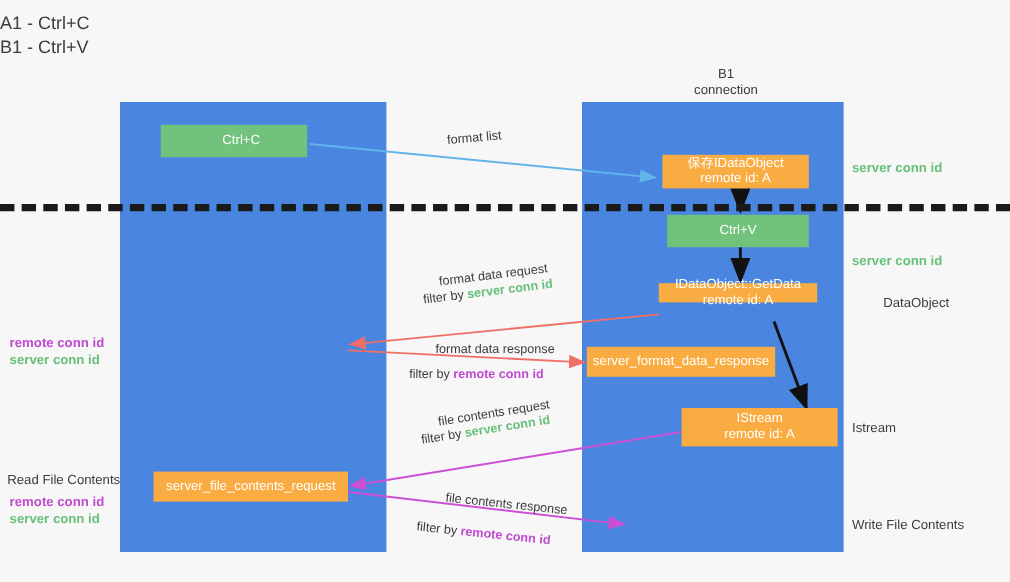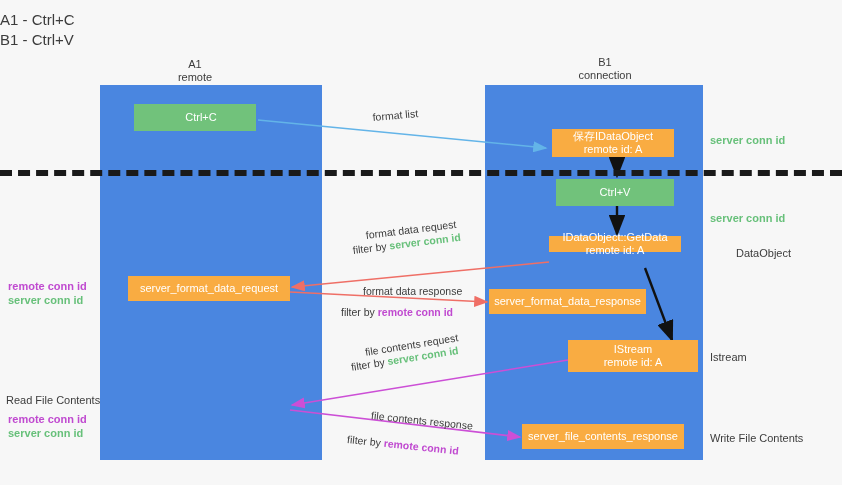--- a/index.html
+++ b/index.html
@@ -53,22 +53,20 @@
     pointer-events:none;overflow:visible;}
 </style>
 </head>
 <body>
 
 <div id="stage">
 
   <div class="title">A1 - Ctrl+C
 B1 - Ctrl+V</div>
 
-  <div class="lane-head" style="left:130px;top:58px;width:130px;">A1
-remote</div>
   <div class="lane-head" style="left:530px;top:56px;width:150px;">B1
 connection</div>
 
   <div class="lane" style="left:100px;top:85px;width:222px;height:375px;"></div>
   <div class="lane" style="left:485px;top:85px;width:218px;height:375px;"></div>
 
   <svg class="arrows">
     <defs>
       <marker id="ah-blue" markerWidth="9" markerHeight="7" refX="8" refY="3.5" orient="auto">
         <polygon points="0 0, 9 3.5, 0 7" fill="#63b4e8"></polygon>
@@ -111,37 +109,34 @@
 
   <div class="box green" style="left:556px;top:179px;width:118px;height:27px;justify-content:center;">
     <span>Ctrl+V</span>
   </div>
 
   <div class="box orange" style="left:549px;top:236px;width:132px;height:16px;align-items:center;">
     <span>IDataObject::GetData</span>
     <span>remote id: A</span>
   </div>
 
-  <div class="box orange" style="left:128px;top:276px;width:162px;height:25px;">
-    <span>server_format_data_request</span>
-  </div>
 
   <div class="box orange" style="left:489px;top:289px;width:157px;height:25px;align-items:center;">
     <span>server_format_data_response</span>
   </div>
 
   <div class="box orange" style="left:568px;top:340px;width:130px;height:32px;">
     <span>IStream</span>
     <span>remote id: A</span>
   </div>
 
+  <div class="box orange" style="left:128px;top:393px;width:162px;height:25px;">
+    <span>server_file_contents_request</span>
+  </div>
 
-  <div class="box orange" style="left:522px;top:424px;width:162px;height:25px;">
-    <span>server_file_contents_response</span>
-  </div>
 
   <div class="annot" style="left:372px;top:110px;transform:rotate(-5deg);">format list</div>
 
   <div class="annot" style="left:365px;top:228px;transform:rotate(-7deg);">
     <span>format data request</span>
   </div>
   <div class="annot" style="left:352px;top:243px;transform:rotate(-7deg);">
     <span class="c-dark">filter by </span><b class="c-green">server conn id</b>
   </div>
 

